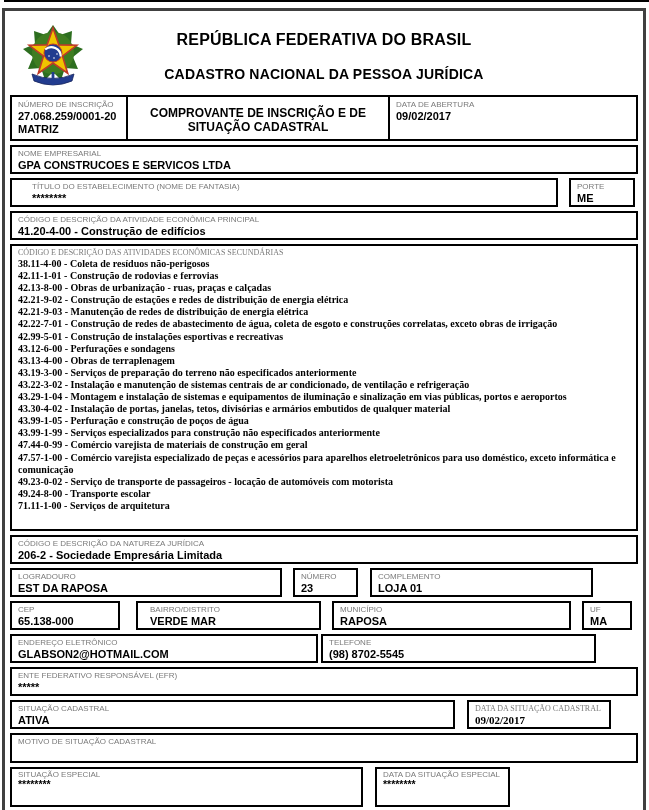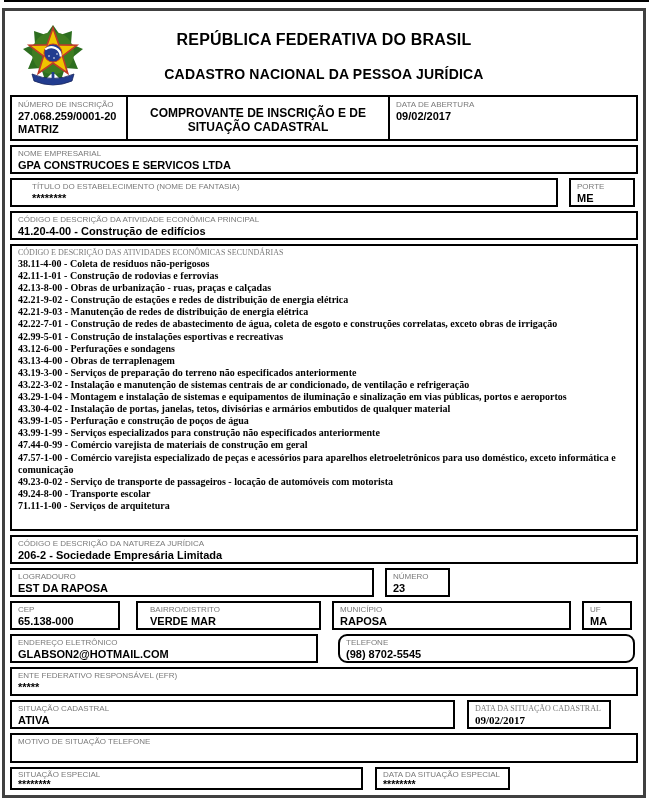--- a/index.html
+++ b/index.html
@@ -22,33 +22,33 @@
   .header-row .box{height:46px;padding-top:3px;}
   .cell-inscricao{width:118px;}
   .cell-comprovante{width:264px;margin-left:-2px;display:flex;align-items:center;justify-content:center;}
   .comprovante{font-size:12px;line-height:14px;font-weight:bold;text-align:center;}
   .cell-abertura{width:250px;margin-left:-2px;}
   
   .box-titulo{width:548px;padding-left:20px;}
   .box-porte{width:66px;margin-left:11px;}
   .box-secundarias{height:auto;padding-bottom:17px;font-family:Liberation Serif, serif;}
   .act-line{font-size:10px;line-height:12.1px;font-weight:bold;}
-  .box-logradouro{width:364px;}
+  .box-logradouro{width:272px;}
   .box-numero{width:65px;margin-left:11px;}
   .box-complemento{width:223px;margin-left:12px;}
   .box-cep{width:110px;}
   .box-bairro{width:185px;margin-left:16px;padding-left:12px;}
   .box-municipio{width:239px;margin-left:11px;}
   .box-uf{width:50px;margin-left:11px;}
   .box-email{width:308px;}
-  .box-telefone{width:297px;margin-left:20px;border-radius:9px;}
+  .box-telefone{width:275px;margin-left:3px;}
   .box-situacao{width:445px;}
   .box-data-situacao{width:144px;margin-left:12px;font-family:Liberation Serif, serif;}
   .box-motivo{height:30px;}
-  .row-especial .box{height:23px;padding-top:1px;}
+  .row-especial .box{height:40px;padding-top:1px;}
   .row-especial .lbl{line-height:9px;}
   .row-especial .val{font-size:10.5px;line-height:10px;}
   .box-especial{width:353px;}
   .box-data-especial{width:135px;margin-left:12px;}
 </style>
 </head>
 <body>
 
 <div class="top-line"></div>
 
@@ -152,20 +152,24 @@
 
   <div class="row">
     <div class="box box-logradouro">
       <span class="lbl">LOGRADOURO</span>
       <span class="val">EST DA RAPOSA</span>
     </div>
     <div class="box box-numero">
       <span class="lbl">NÚMERO</span>
       <span class="val">23</span>
     </div>
+    <div class="box box-complemento">
+      <span class="lbl">COMPLEMENTO</span>
+      <span class="val">LOJA 01</span>
+    </div>
   </div>
 
   <div class="row">
     <div class="box box-cep">
       <span class="lbl">CEP</span>
       <span class="val">65.138-000</span>
     </div>
     <div class="box box-bairro">
       <span class="lbl">BAIRRO/DISTRITO</span>
       <span class="val">VERDE MAR</span>
@@ -204,21 +208,21 @@
       <span class="val">ATIVA</span>
     </div>
     <div class="box box-data-situacao">
       <span class="lbl">DATA DA SITUAÇÃO CADASTRAL</span>
       <span class="val">09/02/2017</span>
     </div>
   </div>
 
   <div class="row">
     <div class="box w-full box-motivo">
-      <span class="lbl">MOTIVO DE SITUAÇÃO TELEFONE</span>
+      <span class="lbl">MOTIVO DE SITUAÇÃO CADASTRAL</span>
       <span class="val"></span>
     </div>
   </div>
 
   <div class="row row-especial" style="margin-top:4px;margin-bottom:0;">
     <div class="box box-especial">
       <span class="lbl">SITUAÇÃO ESPECIAL</span>
       <span class="val">********</span>
     </div>
     <div class="box box-data-especial">

